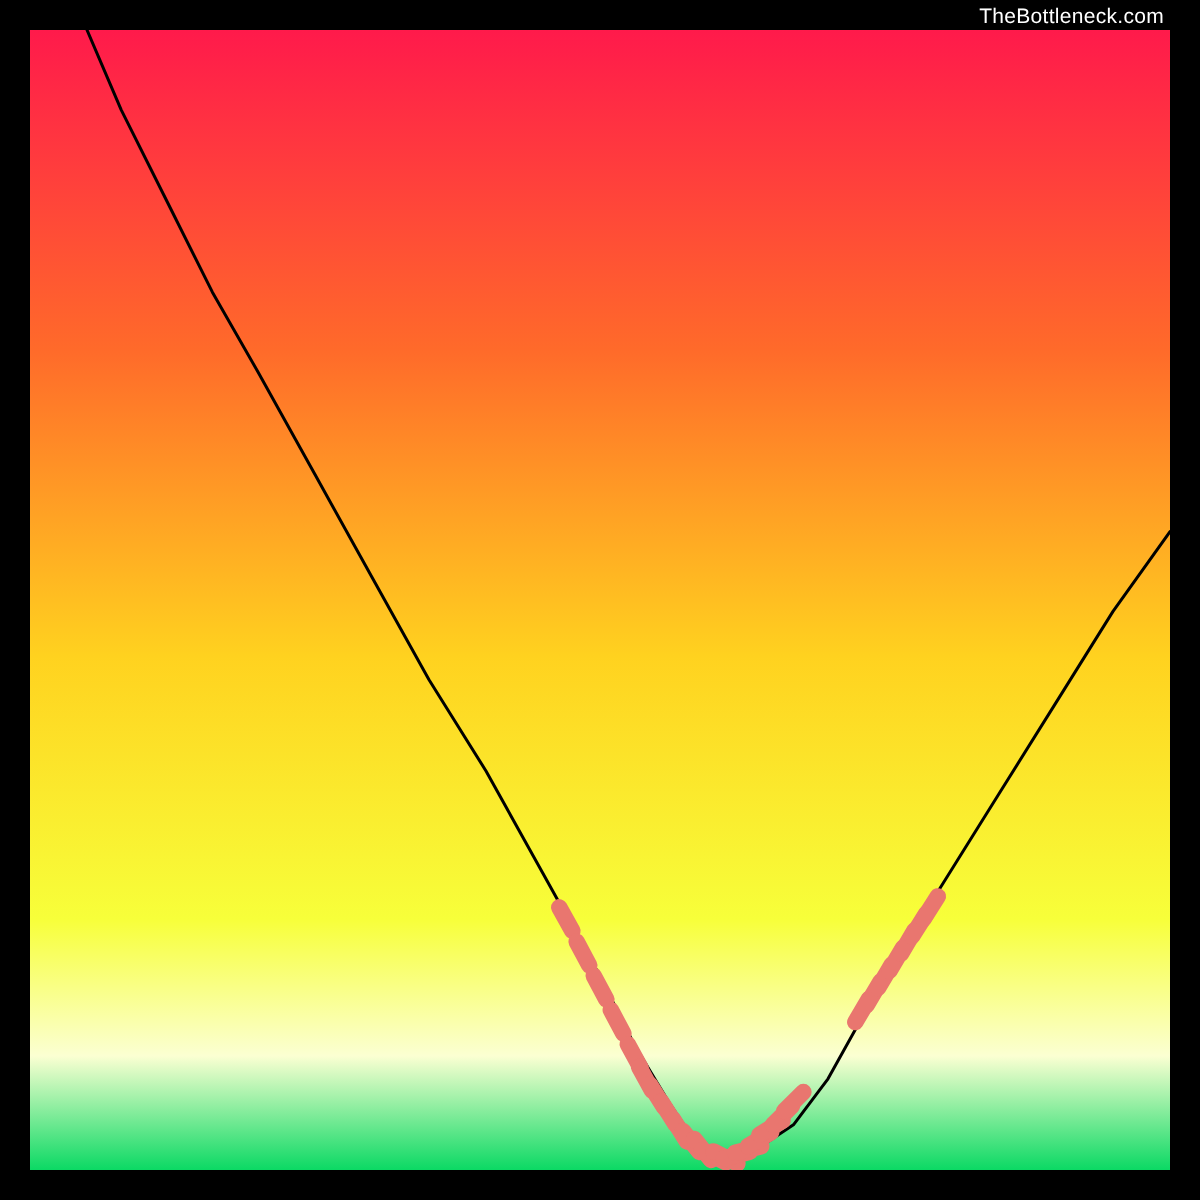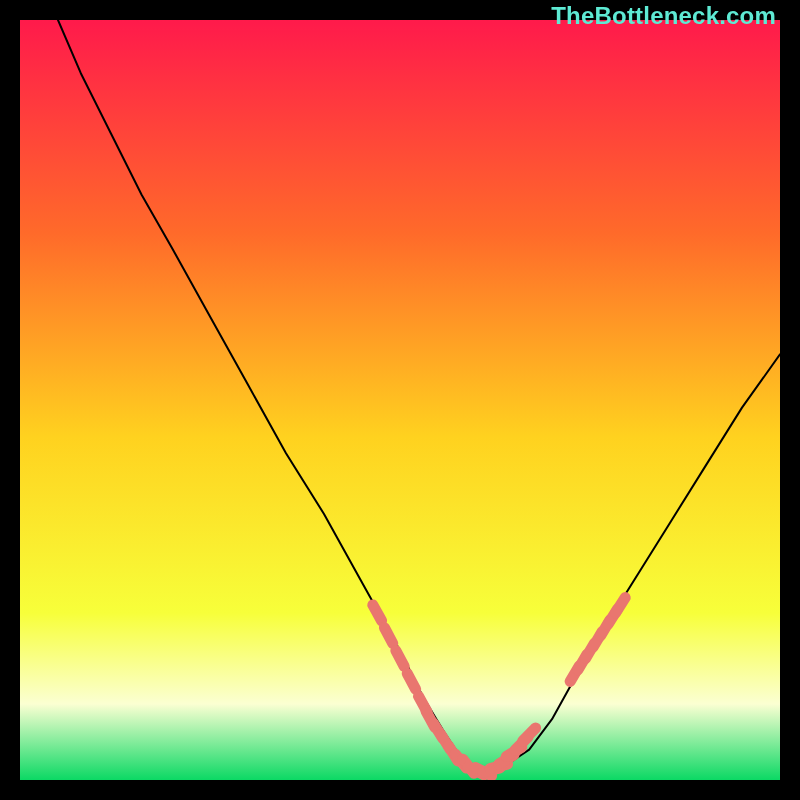--- a/index.html
+++ b/index.html
@@ -23,23 +23,23 @@
     left: 0;
     top: 0;
     width: 760px;
     height: 760px;
   }
   .watermark {
     position: absolute;
     top: 2px;
     right: 24px;
     font-family: Arial, Helvetica, sans-serif;
-    font-size: 24px;
-    font-weight: 700;
-    color: #5eead4;
+    font-size: 14px;
+    font-weight: 400;
+    color: #ffffff;
     letter-spacing: 0.2px;
   }
 </style>
 </head>
 <body>
 
 <div class="frame">
   <svg class="plot" viewBox="0 0 760 760" preserveAspectRatio="none">
     <defs>
       <linearGradient id="bg-grad" x1="0" y1="0" x2="0" y2="1">

